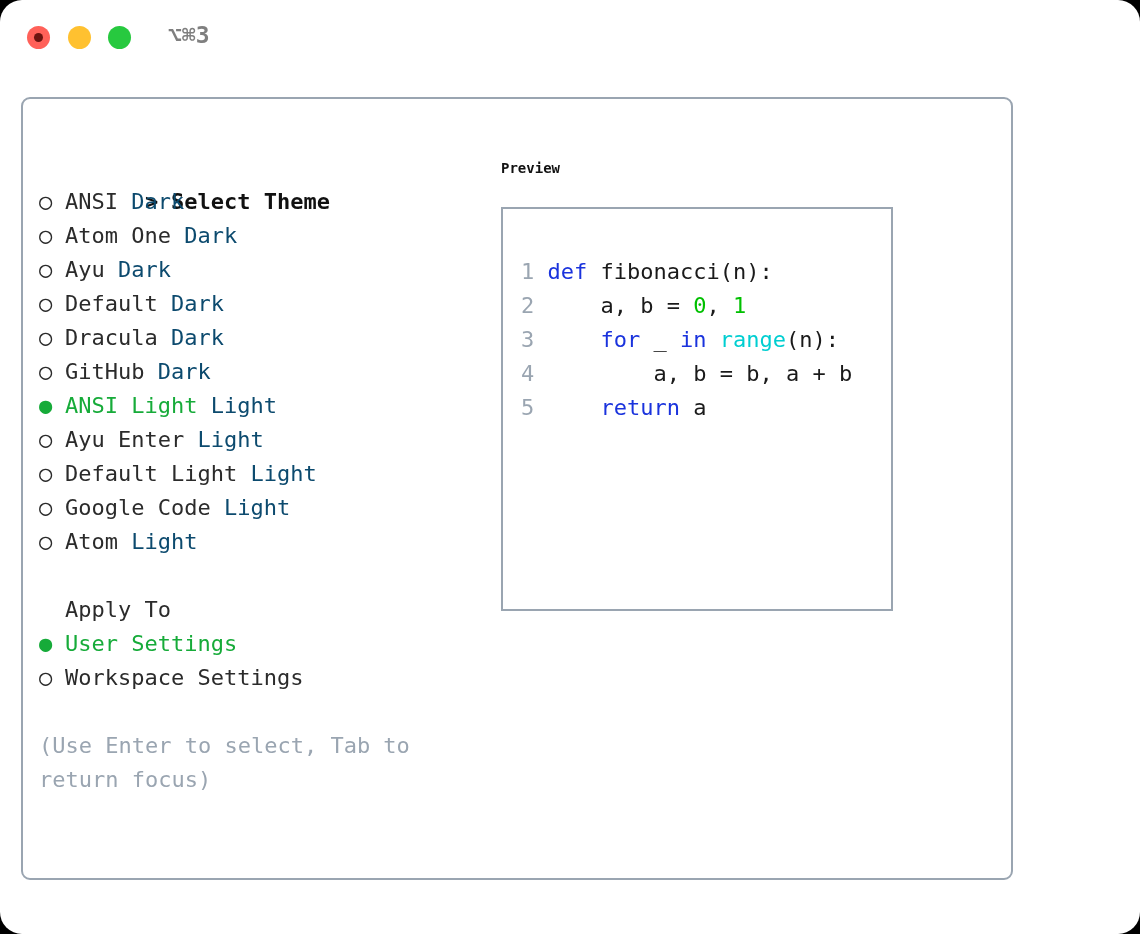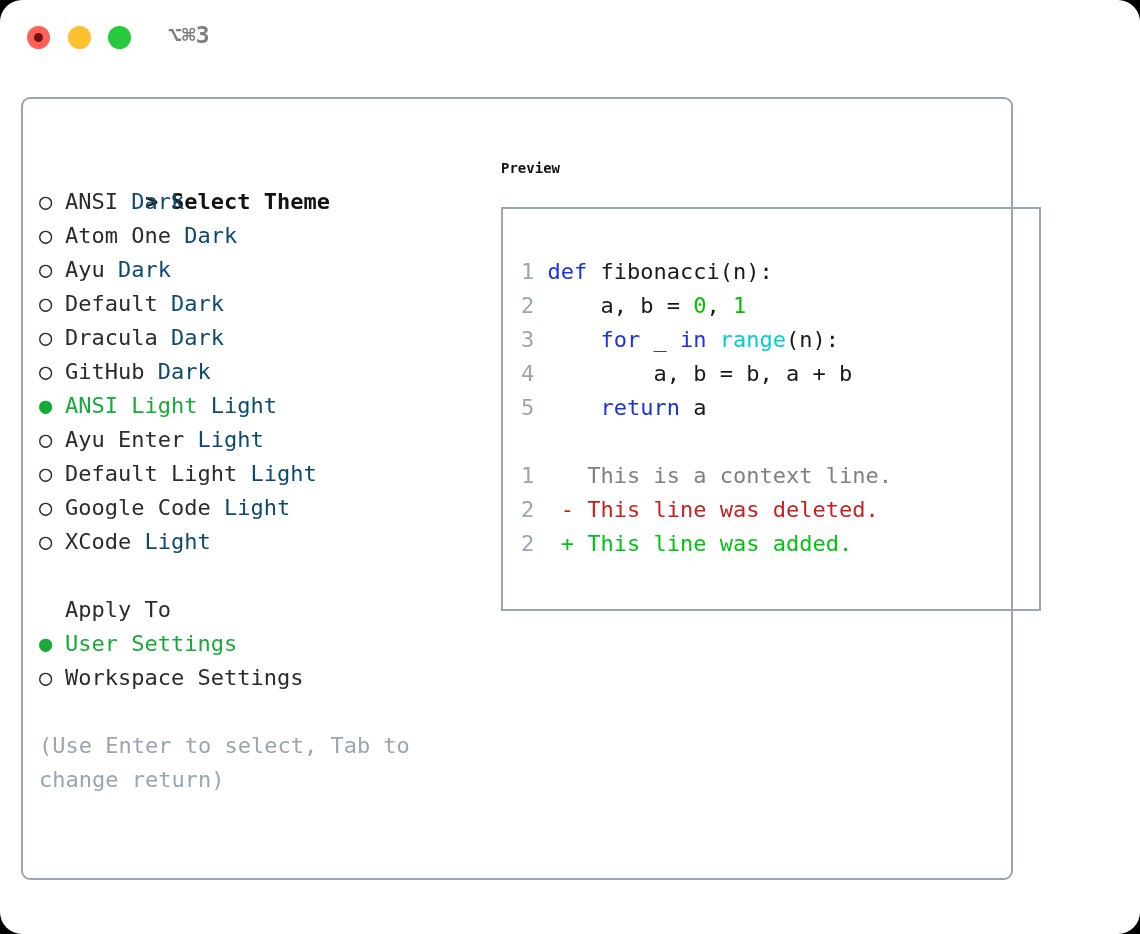--- a/index.html
+++ b/index.html
@@ -136,21 +136,21 @@
     width: 500px;
   }
   #preview-title {
     font-size: 14px;
     font-weight: bold;
     color: #111111;
     line-height: 34px;
   }
   #preview-box {
     margin-top: 22px;
-    width: 540px;
+    width: 392px;
     height: 404px;
     border: 2px solid #9aa5b1;
     box-sizing: border-box;
     padding: 46px 0 0 18px;
   }
   .code-line {
     font-size: 22px;
     line-height: 34px;
     white-space: pre;
     color: #1a1a1a;
@@ -191,47 +191,42 @@
           <div class="row"><span class="marker">○ </span><span>ANSI</span><span class="variant"> Dark</span></div>
           <div class="row"><span class="marker">○ </span><span>Atom One</span><span class="variant"> Dark</span></div>
           <div class="row"><span class="marker">○ </span><span>Ayu</span><span class="variant"> Dark</span></div>
           <div class="row"><span class="marker">○ </span><span>Default</span><span class="variant"> Dark</span></div>
           <div class="row"><span class="marker">○ </span><span>Dracula</span><span class="variant"> Dark</span></div>
           <div class="row"><span class="marker">○ </span><span>GitHub</span><span class="variant"> Dark</span></div>
           <div class="row"><span class="marker dot-filled">● </span><span class="sel">ANSI Light</span><span class="variant"> Light</span></div>
           <div class="row"><span class="marker">○ </span><span>Ayu Enter</span><span class="variant"> Light</span></div>
           <div class="row"><span class="marker">○ </span><span>Default Light</span><span class="variant"> Light</span></div>
           <div class="row"><span class="marker">○ </span><span>Google Code</span><span class="variant"> Light</span></div>
-          <div class="row"><span class="marker">○ </span><span>XCode</span><span class="variant"> Light</span></div>
+          <div class="row"><span class="marker">○ </span><span>Atom</span><span class="variant"> Light</span></div>
         </div>
 
       <div id="apply-block">
         <div class="apply-heading">Apply To</div>
         <div id="apply-list">
             <div class="row"><span class="marker dot-filled">● </span><span class="sel">User Settings</span></div>
             <div class="row"><span class="marker">○ </span><span>Workspace Settings</span></div>
           </div>
       </div>
 
-      <div id="hint">(Use Enter to select, Tab to change return)</div>
+      <div id="hint">(Use Enter to select, Tab to return focus)</div>
     </div>
 
     <div id="right-col">
       <div id="preview-title">Preview</div>
       <div id="preview-box">
         <div id="code-block">
             <div class="code-line"><span class="ln">1 </span><span class="kw">def</span><span class="id"> fibonacci(n):</span></div>
             <div class="code-line"><span class="ln">2 </span><span class="id">    a, b = </span><span class="num">0</span><span class="id">, </span><span class="num">1</span></div>
             <div class="code-line"><span class="ln">3 </span><span class="id">    </span><span class="kw">for</span><span class="id"> _ </span><span class="kw">in</span><span class="id"> </span><span class="bi">range</span><span class="id">(n):</span></div>
             <div class="code-line"><span class="ln">4 </span><span class="id">        a, b = b, a + b</span></div>
             <div class="code-line"><span class="ln">5 </span><span class="id">    </span><span class="kw">return</span><span class="id"> a</span></div>
           </div>
         <div class="gap"></div>
-        <div id="diff-block">
-            <div class="code-line"><span class="ln">1  </span><span class="ctx"> </span><span class="ctx"> This is a context line.</span></div>
-            <div class="code-line"><span class="ln">2  </span><span class="del">-</span><span class="del"> This line was deleted.</span></div>
-            <div class="code-line"><span class="ln">2  </span><span class="add">+</span><span class="add"> This line was added.</span></div>
-          </div>
       </div>
     </div>
 
   </div>
 </div>
 
 </body></html>

